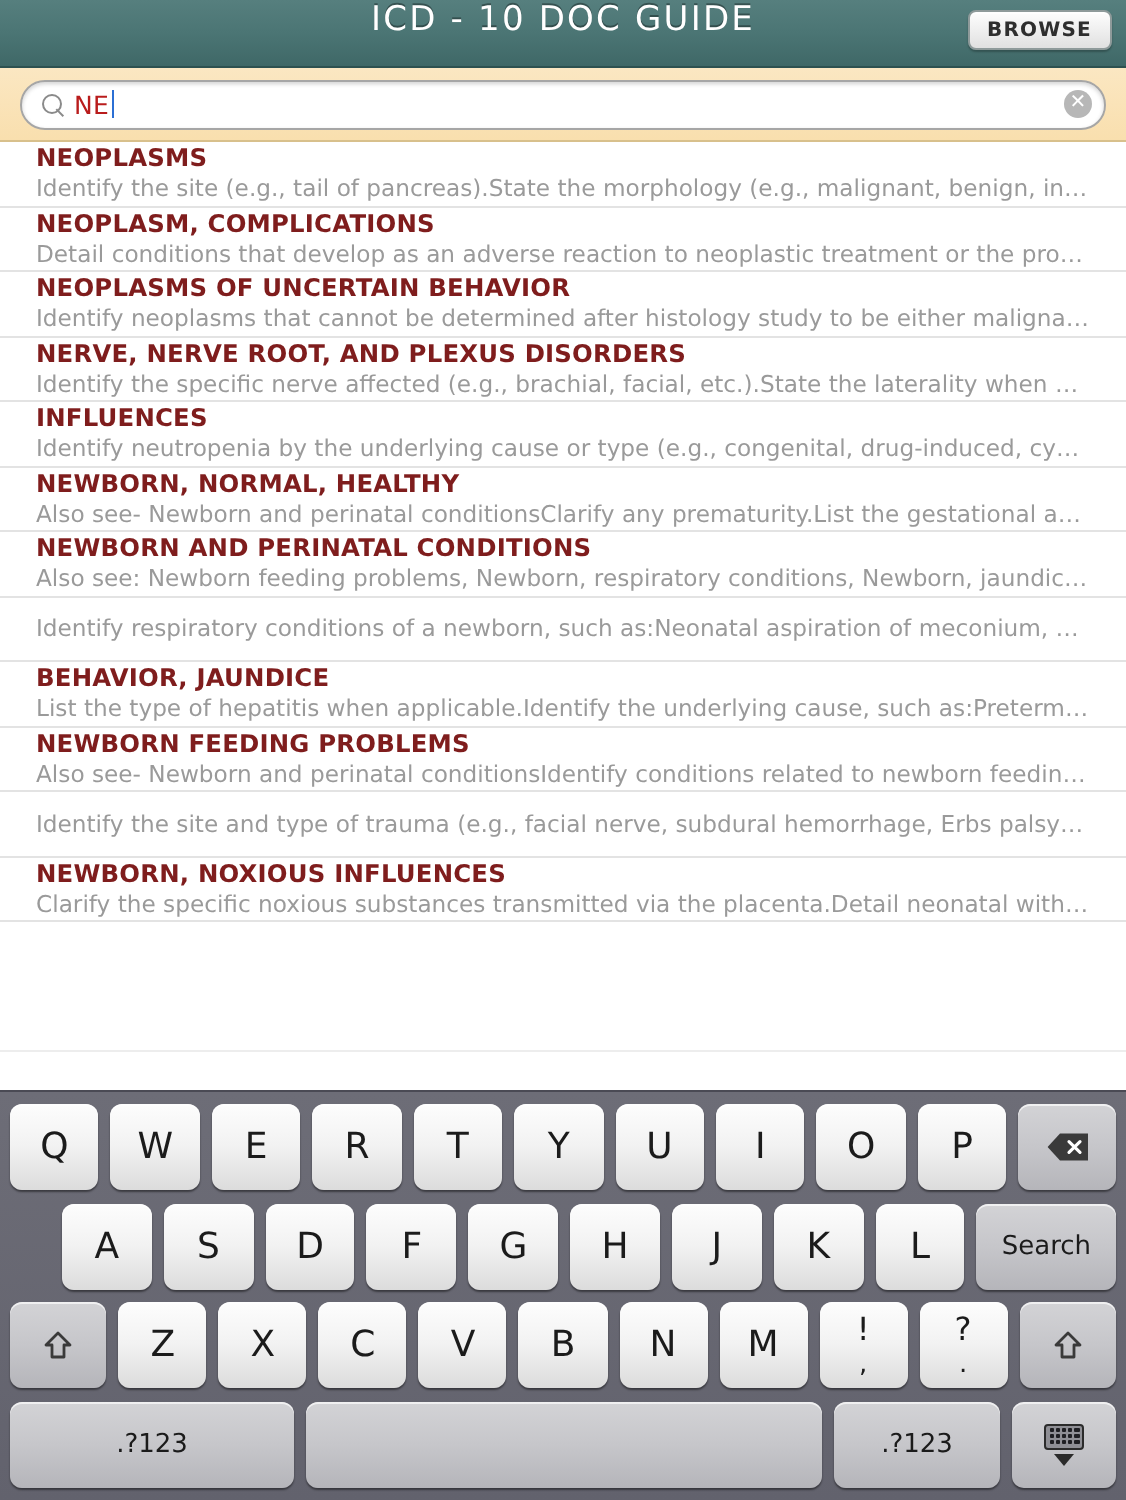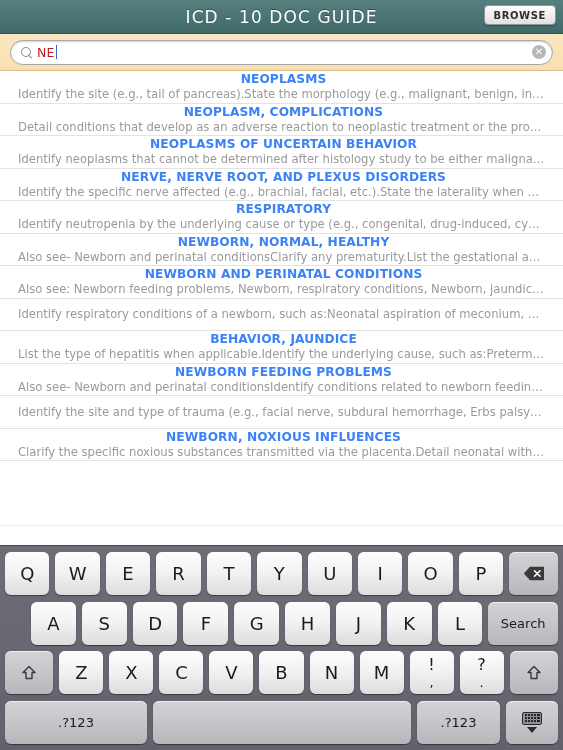--- a/index.html
+++ b/index.html
@@ -10,21 +10,21 @@
     overflow: hidden;
   }
   .app { position: relative; width: 563px; height: 750px; }
 
   
   .header {
     position: relative;
     height: 34px;
     background: linear-gradient(to bottom, #567f7e 0%, #4b7574 50%, #3f6867 100%);
     border-bottom: 1px solid #2d5150;
-    display: flex; align-items: center; justify-content: center;
+    display: flex; align-items: flex-start; justify-content: center;
   }
   .header-title {
     color: #ffffff;
     font-size: 17px;
     letter-spacing: 1.1px;
     text-shadow: 0 -1px 0 rgba(0,0,0,.35);
     font-weight: 400;
   }
   .browse-btn {
     position: absolute; right: 7px; top: 5px;
@@ -105,25 +105,24 @@
     overflow: hidden;
   }
   .row {
     height: 32.5px;
     border-bottom: 1px solid #e3e3e3;
     padding: 1px 14px 0 18px;
     display: flex; flex-direction: column; justify-content: center;
     cursor: pointer;
   }
   .row-title {
-    font-size: 12.2px; font-weight: bold; color: #3b82f6;
+    font-size: 12.2px; font-weight: bold; color: #7f1d1d;
     letter-spacing: .1px;
     white-space: nowrap; overflow: hidden;
     line-height: 15px;
-    text-align: center;
   }
   .row-sub {
     font-size: 11.6px; color: #9a9a9a;
     white-space: nowrap; overflow: hidden; text-overflow: ellipsis;
     line-height: 15px;
     padding-right: 4px;
   }
   .row-empty { height: 32.5px; border-bottom: 1px solid #ededed; }
   .row-blank { height: 32.5px; }
 
@@ -221,21 +220,21 @@
     </div>
     <div class="row">
       <div class="row-title">NEOPLASMS OF UNCERTAIN BEHAVIOR</div>
       <div class="row-sub">Identify neoplasms that cannot be determined after histology study to be either malignant or...</div>
     </div>
     <div class="row">
       <div class="row-title">NERVE, NERVE ROOT, AND PLEXUS DISORDERS</div>
       <div class="row-sub">Identify the specific nerve affected (e.g., brachial, facial, etc.).State the laterality when applic...</div>
     </div>
     <div class="row">
-      <div class="row-title">RESPIRATORY</div>
+      <div class="row-title">INFLUENCES</div>
       <div class="row-sub">Identify neutropenia by the underlying cause or type (e.g., congenital, drug-induced, cyclic,...</div>
     </div>
     <div class="row">
       <div class="row-title">NEWBORN, NORMAL, HEALTHY</div>
       <div class="row-sub">Also see- Newborn and perinatal conditionsClarify any prematurity.List the gestational age an...</div>
     </div>
     <div class="row">
       <div class="row-title">NEWBORN AND PERINATAL CONDITIONS</div>
       <div class="row-sub">Also see: Newborn feeding problems, Newborn, respiratory conditions, Newborn, jaundice,...</div>
     </div>

